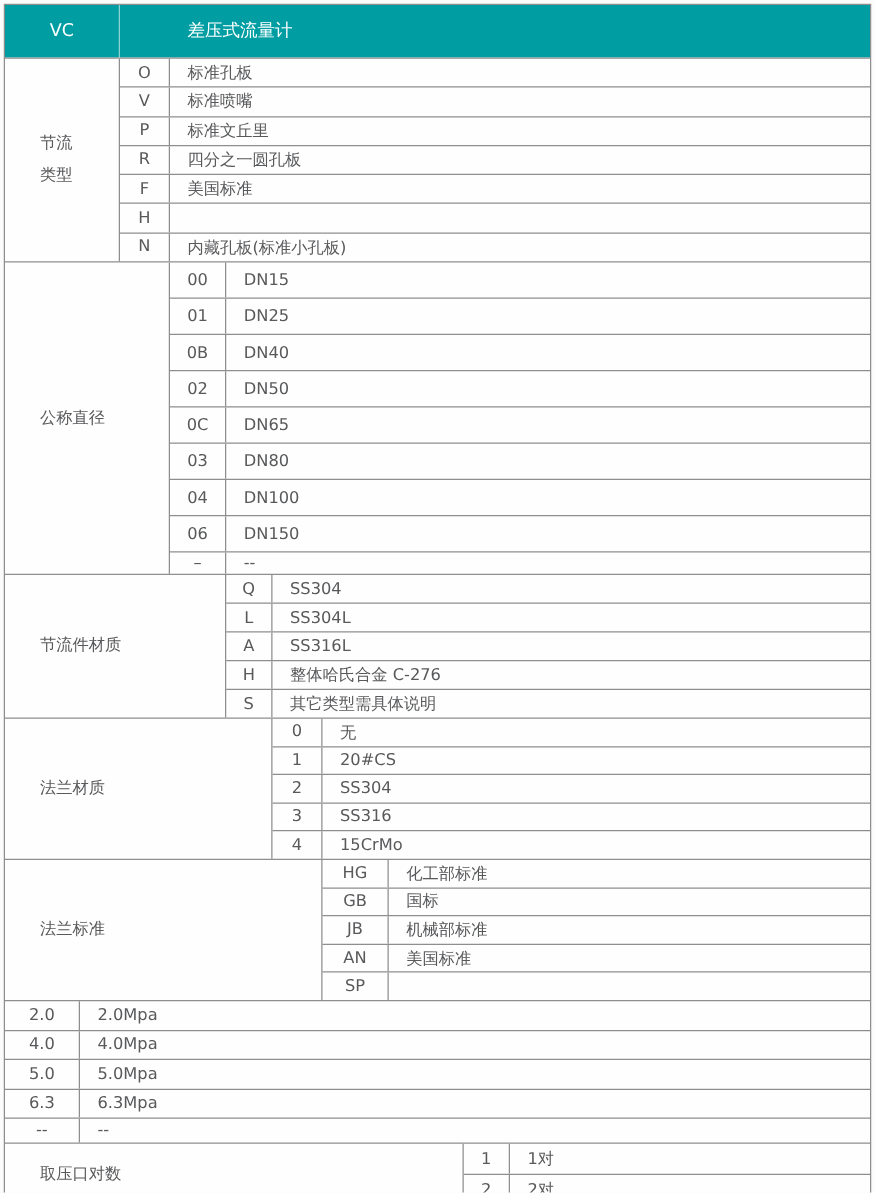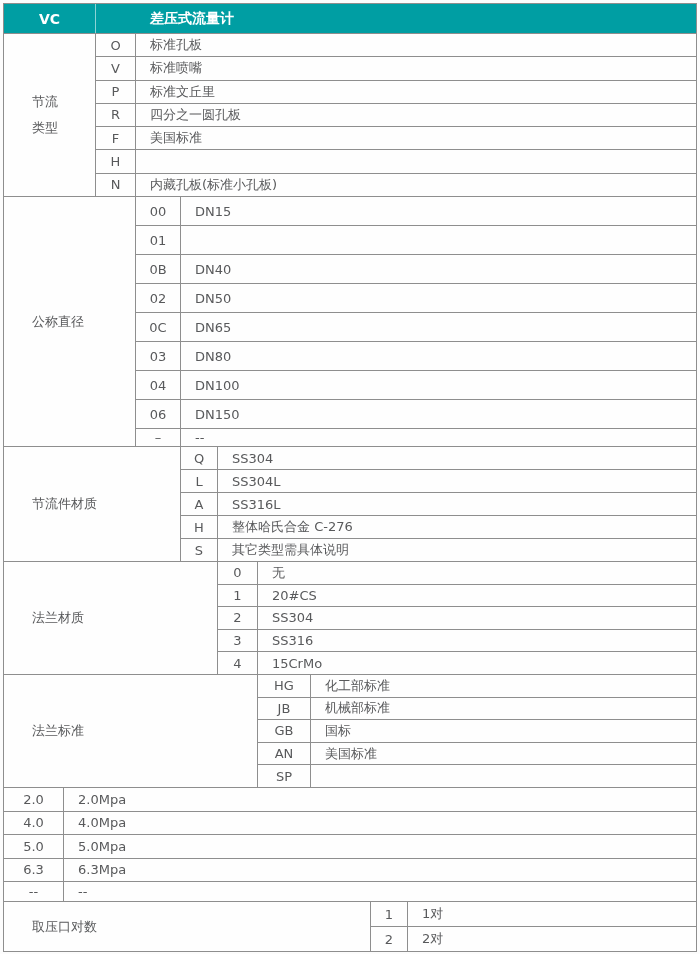--- a/index.html
+++ b/index.html
@@ -12,24 +12,24 @@
   .page{width:700px;height:954px;box-sizing:border-box;padding:3px;}
   .table{
     width:694px;box-sizing:border-box;
     border:1px solid var(--border,#8e8e8e);
     background:#fefefe;
     color:var(--text,#58595b);
     font-size:13px;
   }
   
   .header-row{
-    display:flex;height:29px;
+    display:flex;height:42px;
     background:var(--header-bg,#009EA3);
     color:var(--header-text,#ffffff);
-    font-weight:bold;font-size:14px;
+    font-weight:normal;font-size:14px;
   }
   .header-cell{display:flex;align-items:center;box-sizing:border-box;}
   .header-cell.vc{width:92px;justify-content:center;border-right:1px solid rgba(255,255,255,.55);}
   .header-cell.title{flex:1;padding-left:54px;}
   
   .section{display:flex;border-top:1px solid var(--border,#8e8e8e);box-sizing:border-box;}
   .label{
     box-sizing:border-box;display:flex;align-items:center;
     padding-left:28px;white-space:pre-line;line-height:2.0;
     border-right:1px solid var(--border,#8e8e8e);
@@ -99,20 +99,21 @@
         </div>
         <div class="section sec1">
           <div class="label">公称直径</div>
           <div class="rows">
             <div class="row">
               <div class="code">00</div>
               <div class="desc">DN15</div>
             </div>
             <div class="row">
               <div class="code">01</div>
+              <div class="desc">DN25</div>
             </div>
             <div class="row">
               <div class="code">0B</div>
               <div class="desc">DN40</div>
             </div>
             <div class="row">
               <div class="code">02</div>
               <div class="desc">DN50</div>
             </div>
             <div class="row">
@@ -188,26 +189,26 @@
           </div>
         </div>
         <div class="section sec4">
           <div class="label">法兰标准</div>
           <div class="rows">
             <div class="row">
               <div class="code">HG</div>
               <div class="desc">化工部标准</div>
             </div>
             <div class="row">
+              <div class="code">GB</div>
+              <div class="desc">国标</div>
+            </div>
+            <div class="row">
               <div class="code">JB</div>
               <div class="desc">机械部标准</div>
-            </div>
-            <div class="row">
-              <div class="code">GB</div>
-              <div class="desc">国标</div>
             </div>
             <div class="row">
               <div class="code">AN</div>
               <div class="desc">美国标准</div>
             </div>
             <div class="row">
               <div class="code">SP</div>
             </div>
           </div>
         </div>

